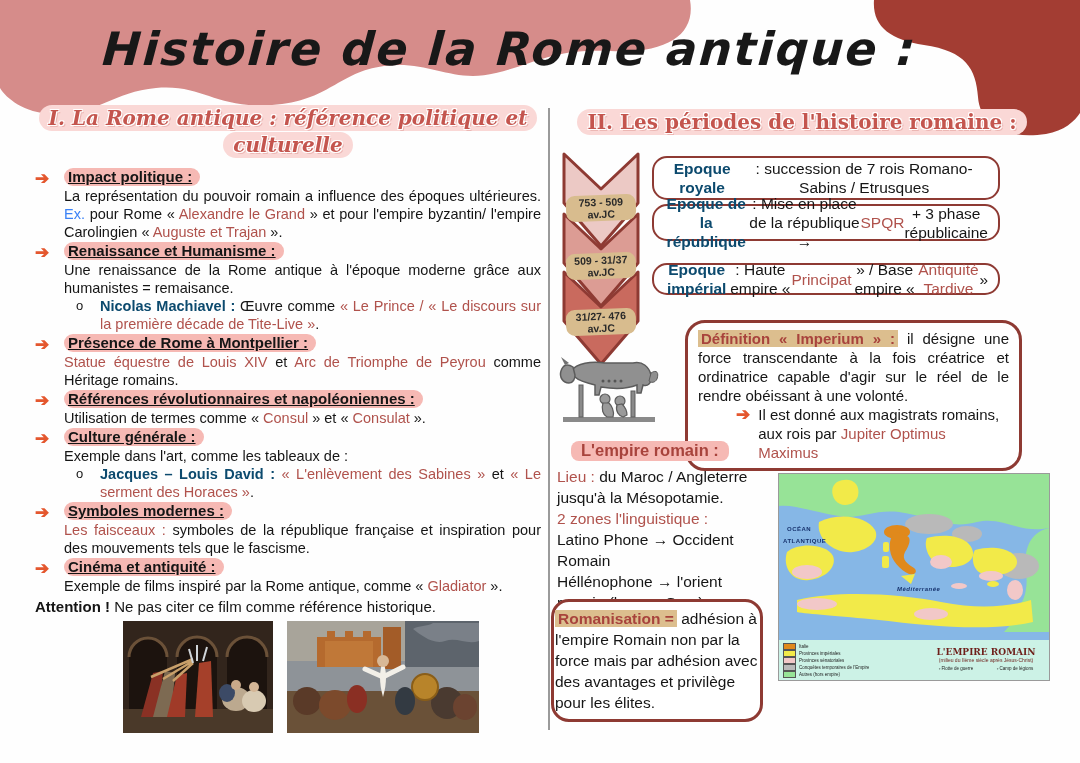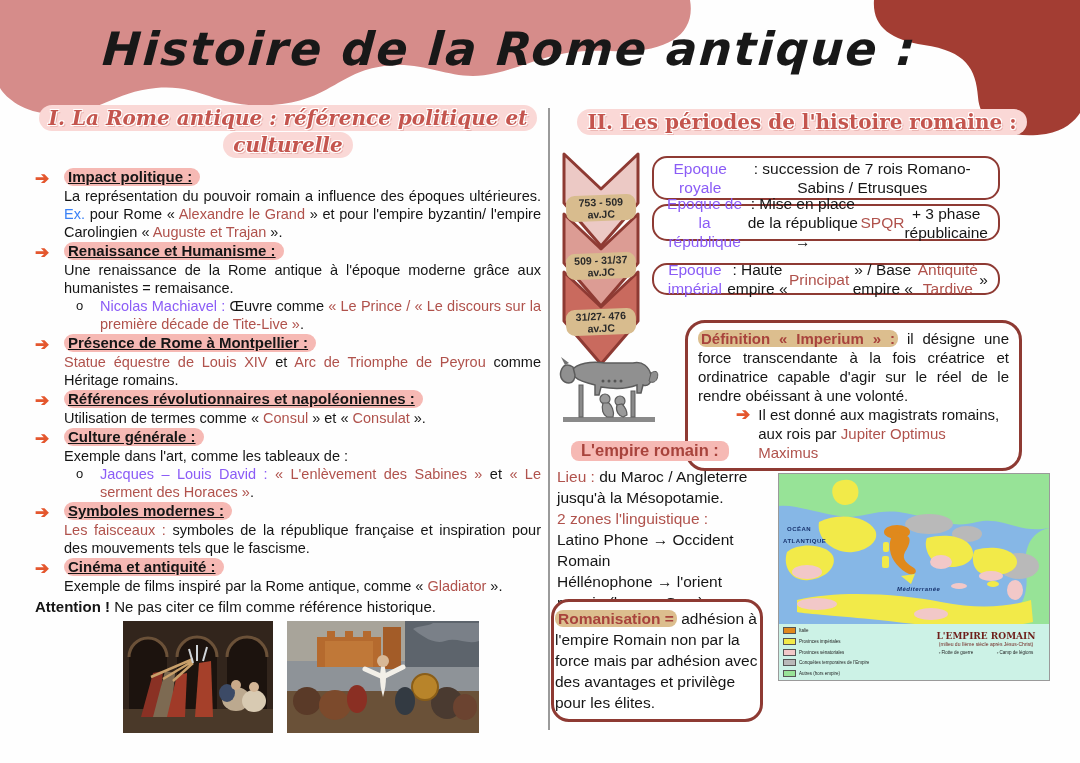--- a/index.html
+++ b/index.html
@@ -27,55 +27,55 @@
   .item{position:relative;padding-left:29px;margin-bottom:1px;}
   .arrow{position:absolute;left:0;top:0;color:#e4572e;font-weight:bold;font-size:17px;}
   .item-head{display:inline-block;font-weight:bold;text-decoration:underline;font-size:15px;
              background:#f6b9b4;border-radius:11px;padding:0 8px 1px 4px;margin-bottom:1px;}
   .body{font-size:14.5px;line-height:18px;text-align:justify;}
   .sub{position:relative;padding-left:36px;}
   .sub-marker{position:absolute;left:12px;top:0;font-size:13px;}
   .seg-r{color:#b0524c;}
   .seg-g{color:#3b82f6;}
   .seg-b{font-weight:bold;}
-  .seg-br{font-weight:normal;color:#8b5cf6;}
+  .seg-br{font-weight:bold;color:#0c4a6e;}
   .attention{font-size:15px;margin-top:3px;}
   
   .paintings{display:flex;gap:14px;margin:6px 0 0 88px;}
   .paintings svg{display:block;}
   
   .timeline{position:absolute;left:0;top:46px;width:490px;height:216px;}
   .chev-wrap{position:absolute;left:4px;top:0;width:82px;height:216px;}
   .date-pill{position:absolute;width:70px;text-align:center;font-size:10.5px;font-weight:bold;
              line-height:12px;color:#2a2a2a;background:#d8bc8e;border-radius:9px;padding:1px 0;
              transform:rotate(-2deg);}
   .period-box{position:absolute;left:95px;width:348px;background:#fff;border:2.5px solid #8e3a33;
               border-radius:15px;display:flex;align-items:center;justify-content:center;
               text-align:center;font-size:15.5px;line-height:19px;padding:2px 10px;box-sizing:border-box;}
   
   .def-box{position:absolute;left:128px;top:215px;width:337px;min-height:106px;background:#fff;
            border:3px solid #8e3a33;border-radius:20px;padding:6px 10px;box-sizing:border-box;
            font-size:15px;line-height:19px;text-align:justify;}
-  .hl-tan{background:#dcbe8e;border-radius:8px;padding:0 3px;font-weight:bold;color:#a8433c;}
+  .hl-tan{background:#dcbe8e;border-radius:0;padding:0 3px;font-weight:bold;color:#a8433c;}
   .def-arrow-line{display:flex;gap:8px;padding-left:38px;text-align:left;}
   
   .wolf{position:absolute;left:0;top:238px;width:102px;height:84px;}
   
   .empire-label{position:absolute;left:14px;top:336px;font-weight:bold;font-size:16.5px;color:#a8433c;
                 background:#f6b9b4;border-radius:8px;padding:0 10px 1px 10px;}
   .empire-text{position:absolute;left:0;top:361px;width:214px;font-size:15.5px;line-height:21px;}
   
   .rom-box{position:absolute;left:-6px;top:494px;width:212px;background:#fff;border:3px solid #8e3a33;
            border-radius:18px;padding:6px 1px;box-sizing:border-box;font-size:15.5px;line-height:21px;}
   
   .map{position:absolute;left:221px;top:368px;width:272px;height:208px;border:1px solid #9a9a9a;
        box-sizing:border-box;background:#86b7e6;}
   .map svg{display:block;}
   .sea-label{position:absolute;font-size:6px;color:#17336e;letter-spacing:.5px;font-weight:bold;}
-  .map-legend{position:absolute;left:0;bottom:0;width:100%;height:56px;background:#ccf2e6;
+  .map-legend{position:absolute;left:0;bottom:0;width:100%;height:40px;background:#ccf2e6;
               display:flex;padding:3px 4px;box-sizing:border-box;gap:6px;}
   .leg-col{flex:1;display:flex;flex-direction:column;justify-content:space-between;}
   .leg-row{display:flex;align-items:center;gap:3px;}
   .leg-swatch{width:11px;height:5px;border:0.5px solid #555;flex:0 0 auto;}
   .leg-label{font-size:4.5px;color:#222;white-space:nowrap;overflow:hidden;}
   .map-title-box{width:118px;text-align:center;}
   .map-title{font-family:"DejaVu Serif",serif;font-weight:bold;font-size:9px;color:#6e1f1a;margin-top:4px;}
   .map-subtitle{font-size:5px;color:#6e1f1a;}
   .leg-sym{display:flex;justify-content:space-around;margin-top:3px;}
   .leg-sym span{font-size:4.5px;color:#222;}

